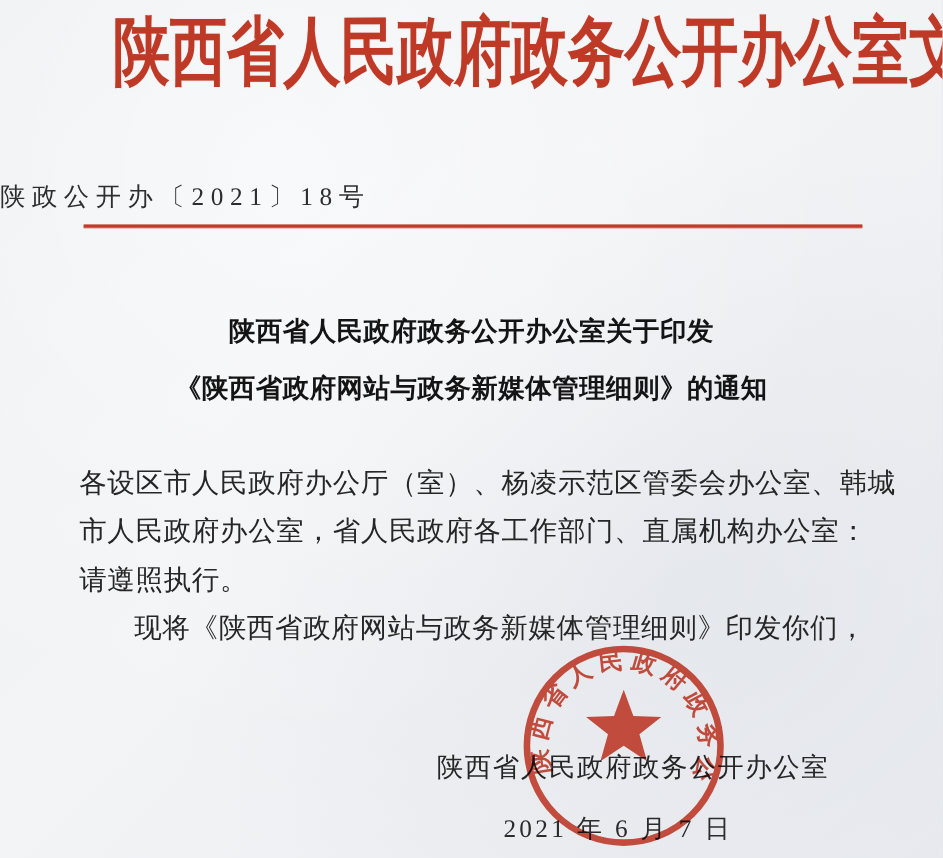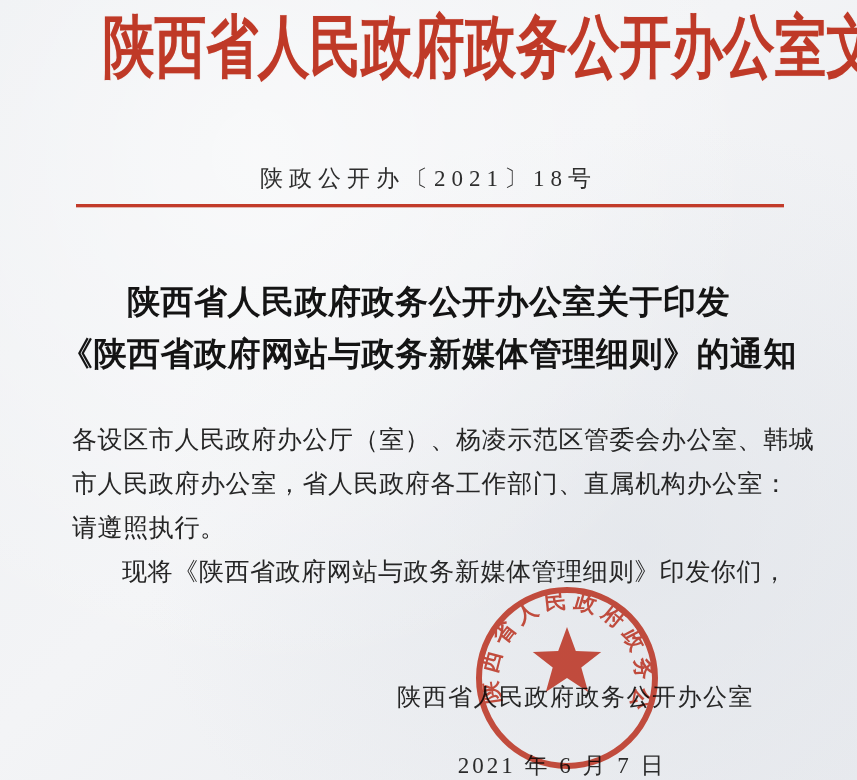--- a/index.html
+++ b/index.html
@@ -23,37 +23,36 @@
     color:#bf3927;
     white-space:nowrap;
     transform:scaleX(0.76);
     transform-origin:center;
     letter-spacing:0px;
     text-shadow:0 0 1px rgba(191,57,39,.4);
   }
   
   .doc-number{
     position:absolute;top:163px;left:0;right:0;
-    text-align:center;
     font-size:23px;
     letter-spacing:6px;
     color:#2e2e2e;
   }
   
   .red-rule{
     position:absolute;top:204px;left:76px;
     width:708px;height:3px;
     background:#c23b2a;
     box-shadow:0 1px 0 rgba(194,59,42,.35);
   }
   
   .doc-title{
     position:absolute;top:276px;left:30px;right:30px;
     text-align:center;
-    font-size:33px;font-weight:bold;
+    font-size:24px;font-weight:bold;
     line-height:52px;
     color:#141414;
     letter-spacing:0.5px;
   }
   
   .body-text{
     position:absolute;top:418px;left:72px;right:64px;
     font-size:25px;
     line-height:44px;
     letter-spacing:0.6px;
@@ -67,21 +66,21 @@
     width:330px;
     text-align:center;
   }
   .signature{
     font-size:24px;
     letter-spacing:1.5px;
     color:#262626;
     white-space:nowrap;
   }
   .sign-date{
-    margin-top:37px;
+    margin-top:25px;
     font-size:23px;
     letter-spacing:3px;
     color:#2b2b2b;
     white-space:nowrap;
   }
   
   .seal{
     position:absolute;left:472px;top:583px;
     width:190px;height:190px;
     opacity:0.88;

